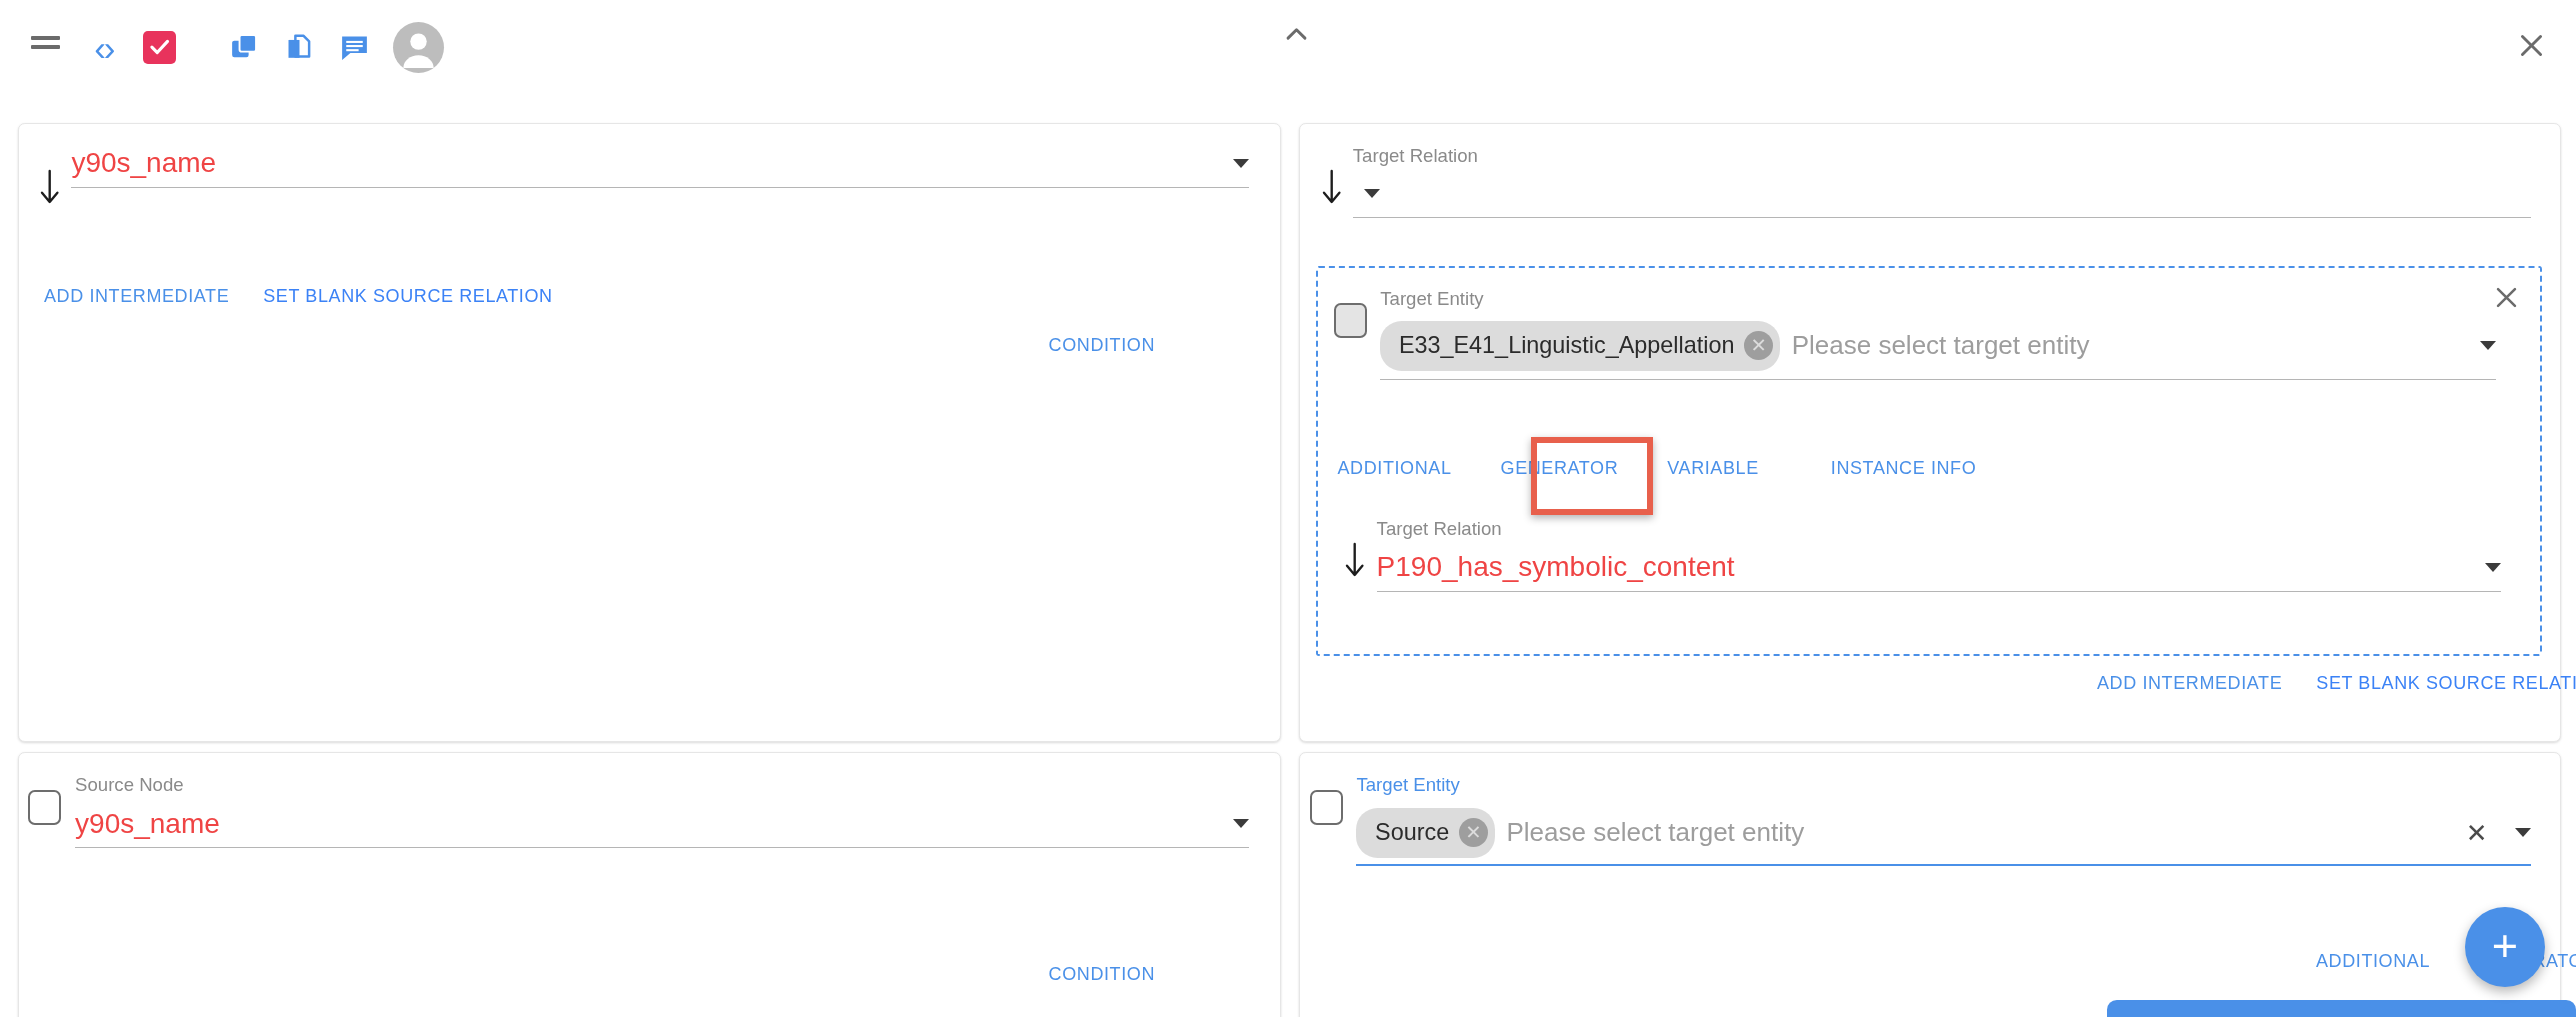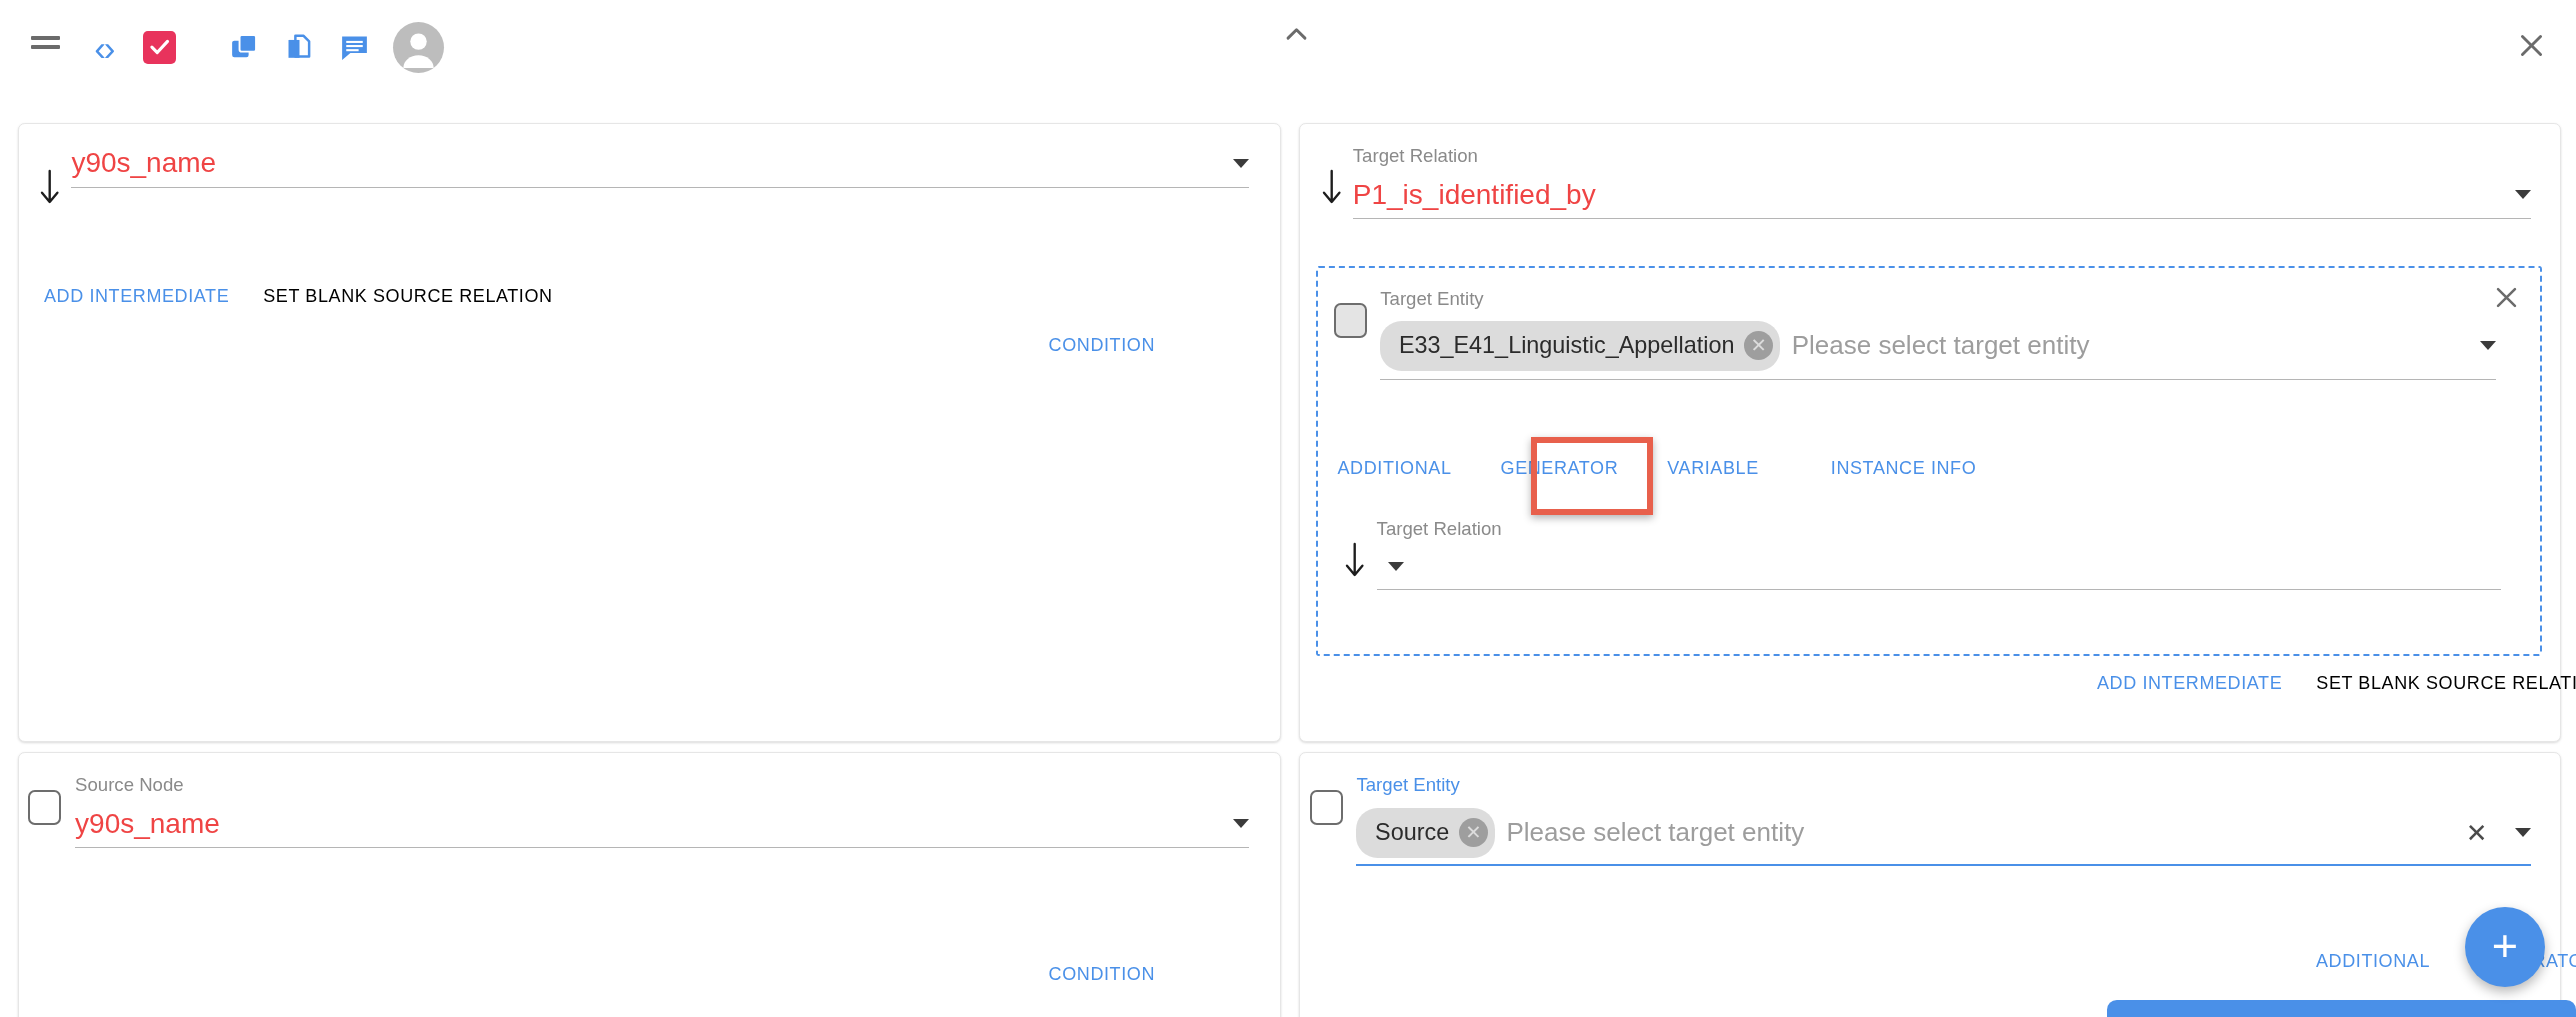--- a/index.html
+++ b/index.html
@@ -238,21 +238,21 @@
     font-size: 18px;
     letter-spacing: 0.6px;
     color: #4a90e8;
     cursor: pointer;
     white-space: nowrap;
     font-family: "Liberation Sans", sans-serif;
     background: none;
     border: none;
     padding: 0;
   }
-  .tbtn.disabled { color: #000000; cursor: default; }
+  .tbtn.disabled { color: #3b82f6; cursor: default; }
 
   .btnrow { position: absolute; display:flex; align-items:center; }
 
   
   .dashed-block {
     position: absolute;
     left: 1316px; top: 266px;
     width: 1226px; height: 390px;
     border: 2.9px dashed #4a90e8;
     border-radius: 2.9px;
@@ -396,21 +396,20 @@
 
     <div class="field" style="left:9.8px; top:23.4px; width:1221px;">
       <div class="down-arrow">
         <svg width="25.4" height="37" viewBox="0 0 24 36">
             <path d="M12 2 V31 M4.5 23 L12 32 L19.5 23" stroke="#1d1d1d" stroke-width="2.3" fill="none" stroke-linecap="round" stroke-linejoin="round"></path>
           </svg>
       </div>
       <div class="field-body">
         <div class="field-label">Target Relation</div>
         <div class="field-value-row">
-          <div class="field-value">P1_is_identified_by</div>
           <div class="caret-down"></div>
         </div>
       </div>
     </div>
 
     <div class="btnrow" style="left:797px; top:549px;">
       <button class="tbtn" style="margin-right:34px;">ADD INTERMEDIATE</button>
       <button class="tbtn disabled">SET BLANK SOURCE RELATION</button>
     </div>
   </div>
@@ -447,20 +446,21 @@
 
     <div class="field" style="left:15.6px; top:252px; width:1167px;">
       <div class="down-arrow">
         <svg width="25.4" height="37" viewBox="0 0 24 36">
             <path d="M12 2 V31 M4.5 23 L12 32 L19.5 23" stroke="#1d1d1d" stroke-width="2.3" fill="none" stroke-linecap="round" stroke-linejoin="round"></path>
           </svg>
       </div>
       <div class="field-body">
         <div class="field-label">Target Relation</div>
         <div class="field-value-row">
+          <div class="field-value">P190_has_symbolic_content</div>
           <div class="caret-down"></div>
         </div>
       </div>
     </div>
   </div>
 
   <div class="highlight-box"></div>
 
   <div class="card card-src-bot">
 

